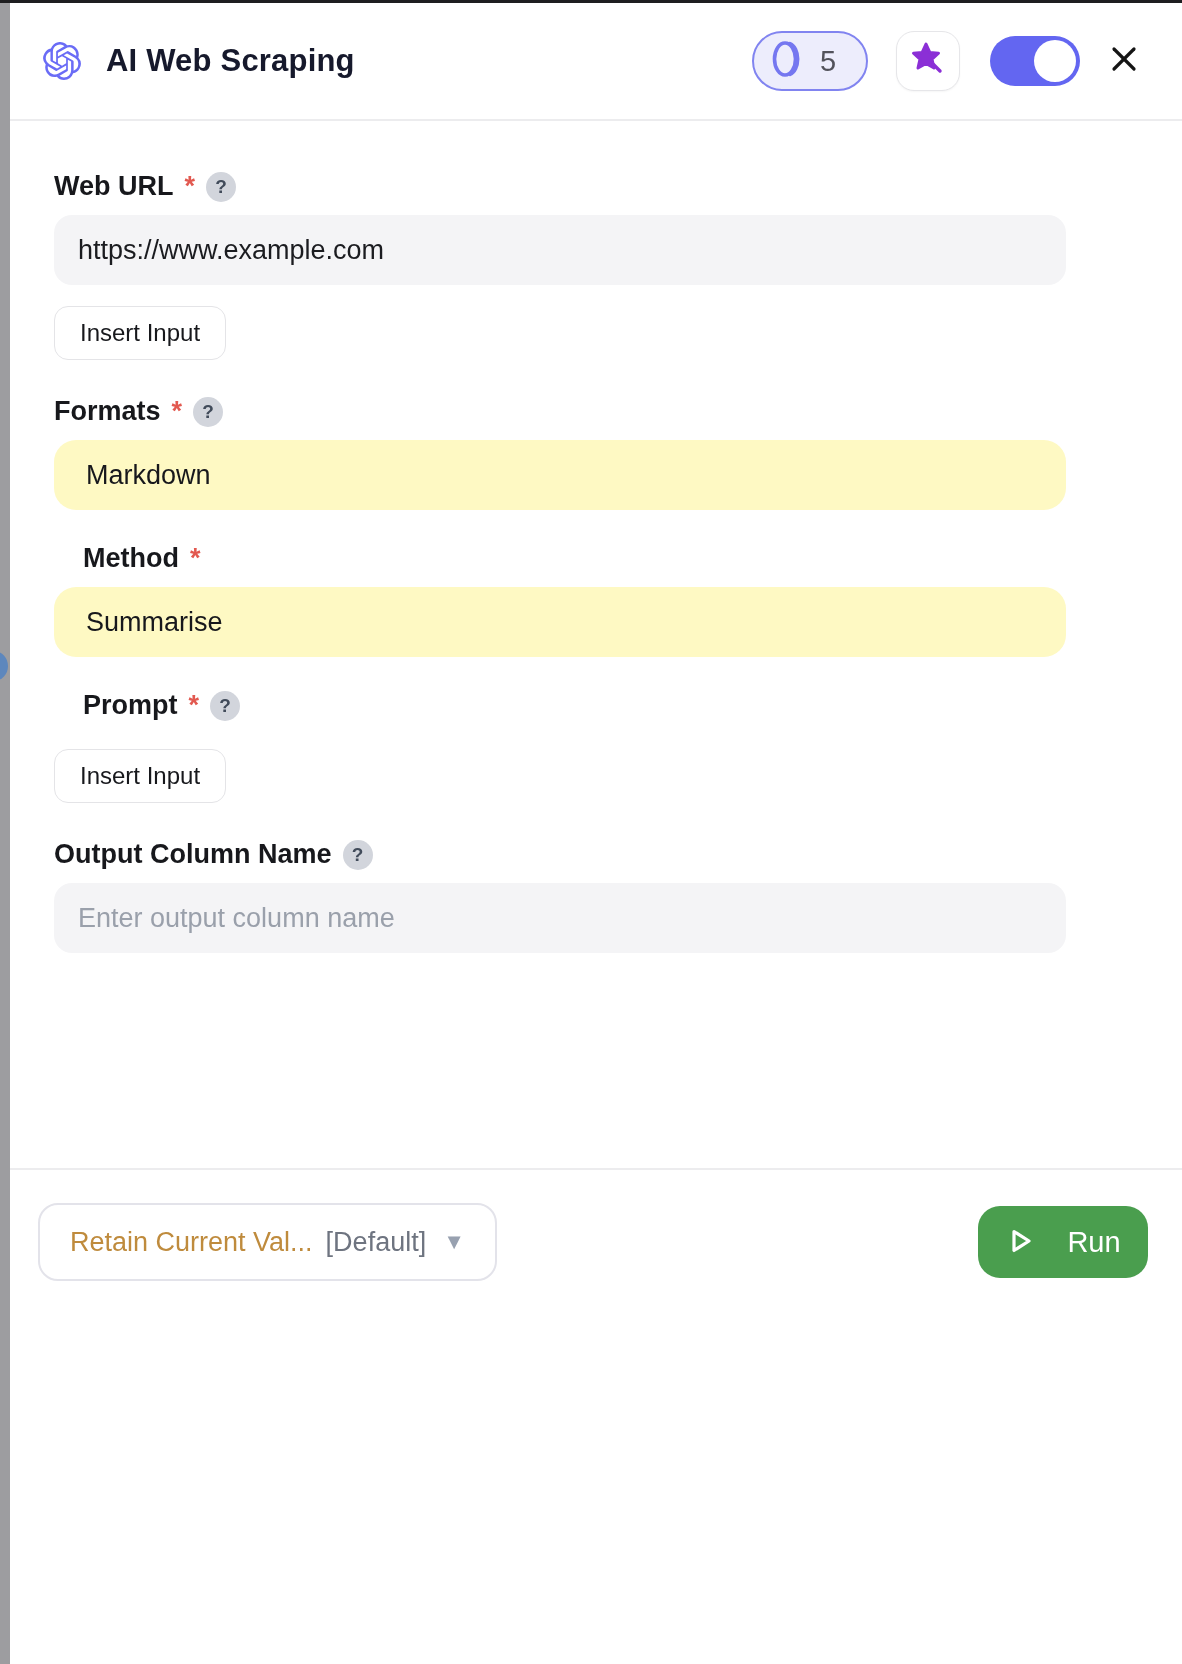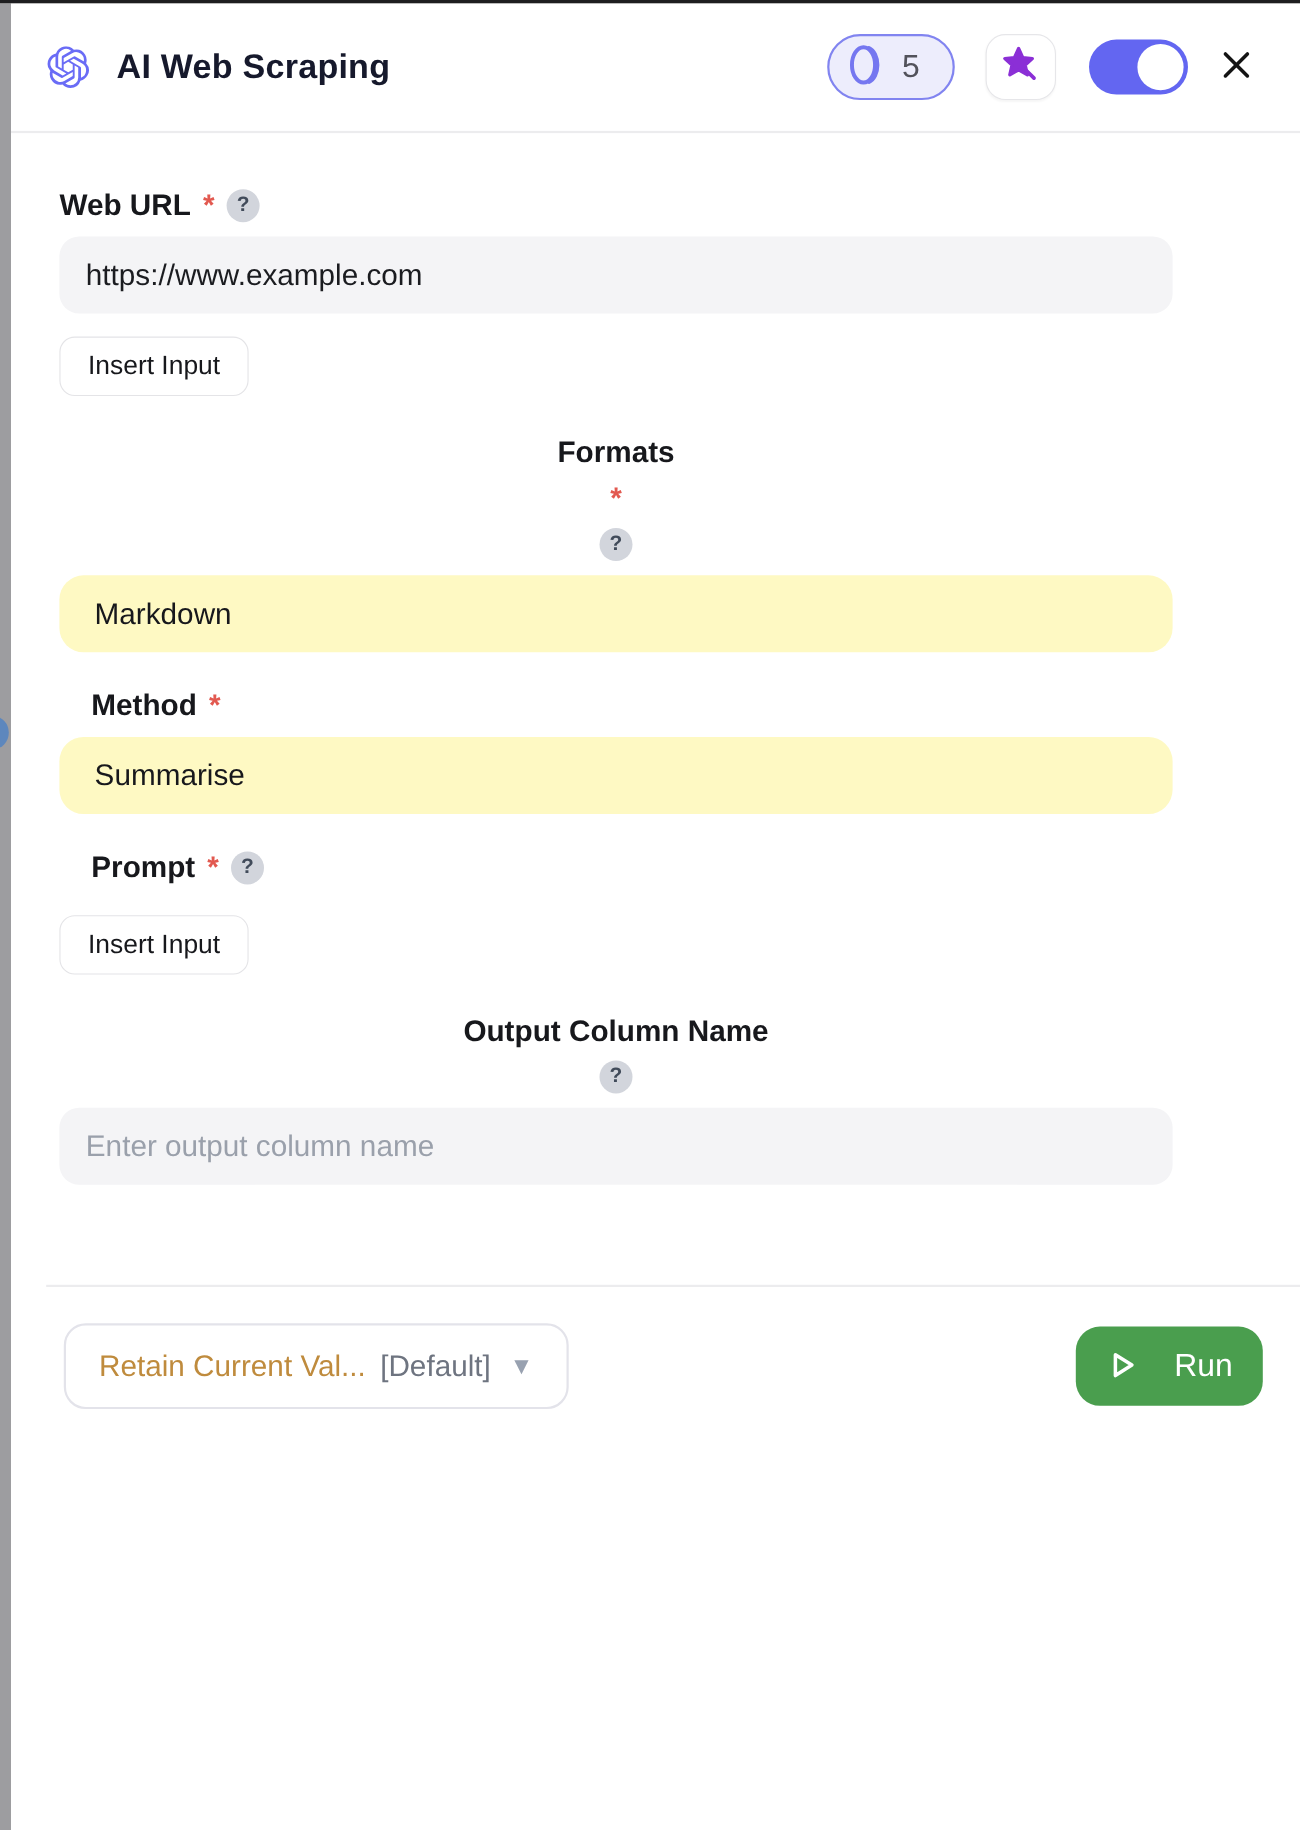--- a/index.html
+++ b/index.html
@@ -45,27 +45,27 @@
                   display:flex; align-items:center; padding:0 32px; font-size:27px; color:#17181c; cursor:pointer; }
 
   .textarea-field { width:100%; height:140px; background:#f4f4f6; border:none; border-radius:18px;
                     padding:25px 24px; font-size:27px; color:#1b1c20; resize:none;
                     font-family:"Liberation Sans", sans-serif; outline:none; line-height:1.3; }
 
   .insert-btn { margin-top:21px; height:54px; padding:16px 25px; background:#fff; border:1.5px solid #e4e4e7;
                 border-radius:14px; font-size:24px; color:#17181c; cursor:pointer;
                 font-family:"Liberation Sans", sans-serif; display:inline-flex; align-items:center; }
 
-  .gap-lg { margin-top:36px;flex-direction:column; }
+  .gap-lg { margin-top:36px; }
   .gap-md { margin-top:33px;margin-left:29px; }
   .gap-insert2 { margin-top:28px; }
 
   
   .footer { flex:0 0 auto; height:146px; border-top:2px solid #ececee; display:flex; align-items:center;
-            justify-content:space-between; padding:0 34px 0 16px;margin-left:32px; }
+            justify-content:space-between; padding:0 34px 0 28px; }
   .retain-dropdown { height:78px; padding:0 30px; background:#fff; border:2px solid #e3e3ea; border-radius:20px;
                      display:flex; align-items:center; gap:13px; cursor:pointer; }
   .retain-text { font-size:27px; color:#bf8b3d; }
   .default-text { font-size:27px; color:#6e7480; }
   .caret { font-size:22px; color:#98a1b0; padding-left:4px; }
   .run-btn { width:170px; height:72px; background:#4a9e4e; border:none; border-radius:22px;
              display:flex; align-items:center; justify-content:center; gap:32px; cursor:pointer; }
   .run-label { font-size:29px; color:#fff; font-weight:500; }
 </style>
 </head>

